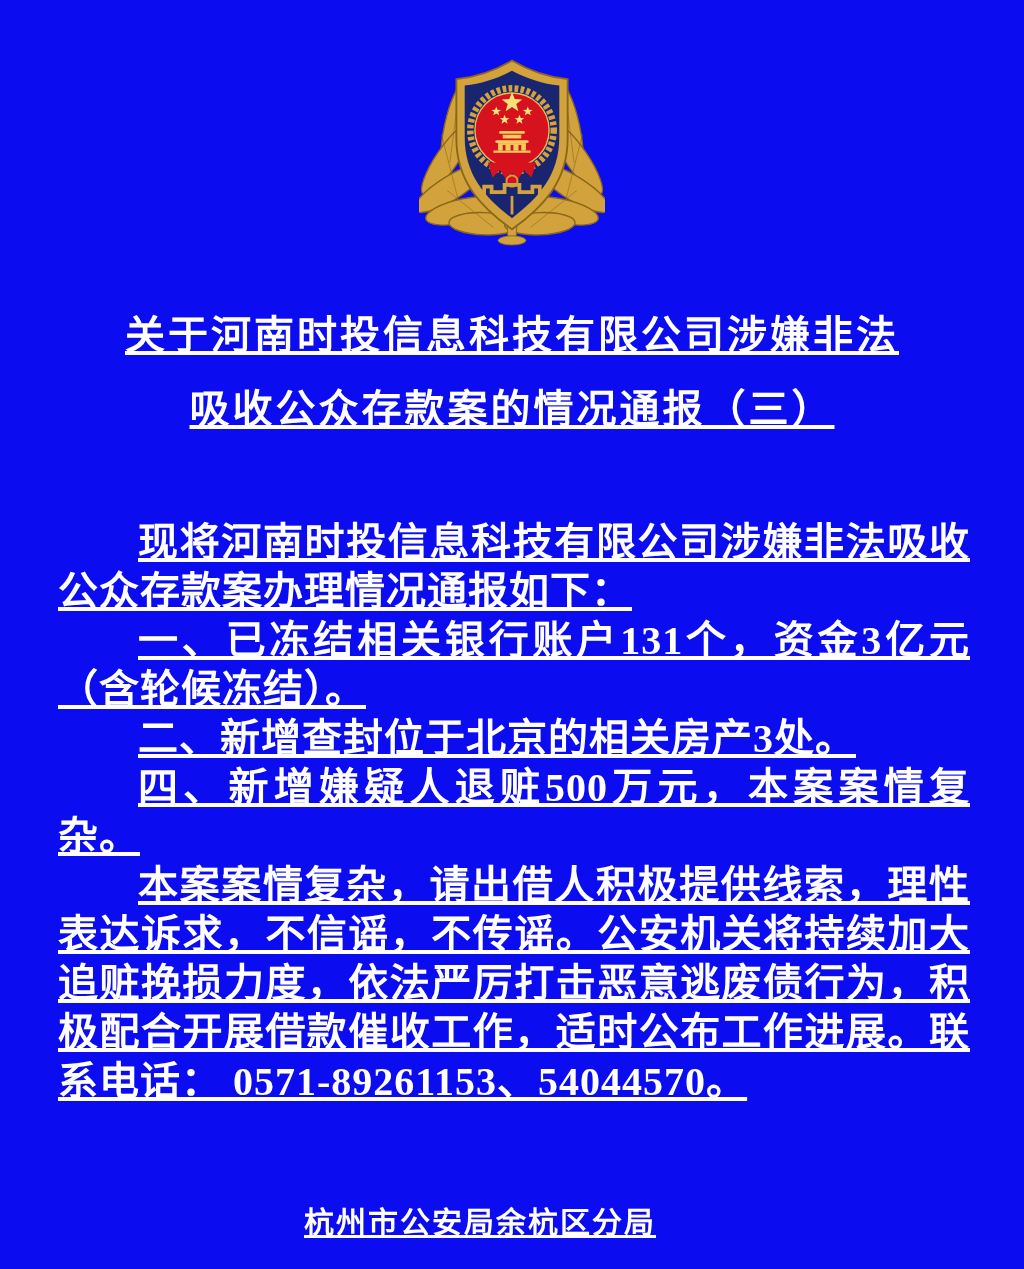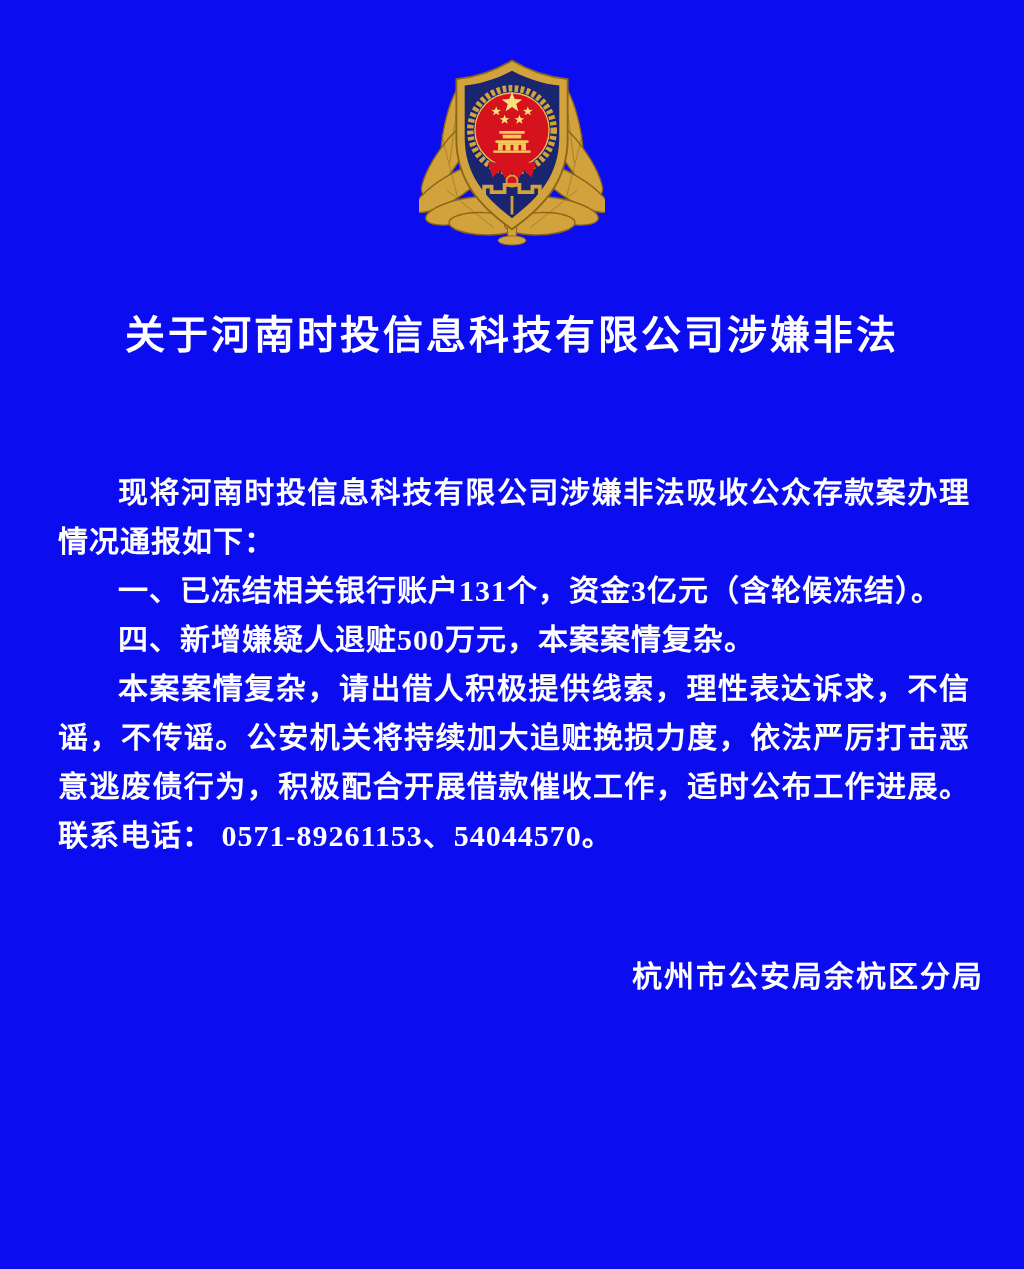--- a/index.html
+++ b/index.html
@@ -7,54 +7,55 @@
   .page {
     position: relative;
     width: 1024px;
     height: 1269px;
     margin: 0 auto;
     background: #0c0cf1;
     color: #ffffff;
     font-family: "Liberation Serif", "DejaVu Serif", serif;
     font-weight: bold;
     overflow: hidden;
+    text-decoration: underline;
   }
   .emblem-wrap {
     padding-top: 42px;
     text-align: center;
   }
   .emblem-wrap svg {
     display: inline-block;
     width: 186px;
     height: 204px;
   }
   .title {
     margin-top: 48px;
     text-align: center;
     font-size: 40px;
     line-height: 74px;
     letter-spacing: 3px;
     font-family: "Liberation Sans", "DejaVu Sans", sans-serif;
     font-weight: bold;
   }
   .body-text {
-    margin: 96px 54px 0 58px;
-    font-size: 30px;
+    margin: 72px 54px 0 58px;
+    font-size: 40px;
     line-height: 49px;
     text-align: justify;
     letter-spacing: 1px;
   }
   .body-text p {
     text-indent: 2em;
     margin: 0;
   }
   .signature {
     margin-top: 88px;
-    padding-right: 40px;
-    text-align: right;
+    padding-right: 64px;
+    text-align: center;
     font-size: 30px;
     line-height: 57px;
     letter-spacing: 2px;
   }
 </style>
 </head>
 <body>
 
 <div class="page">
 
@@ -118,25 +119,27 @@
         <circle cx="100" cy="150" r="6" fill="#d6121e" stroke="#d2a33c" stroke-width="2"></circle>
 
         <path d="M60 162 h10 v-6 h8 v6 h14 v-8 h16 v8 h14 v-6 h8 v6 h10" fill="none" stroke="#d2a33c" stroke-width="4"></path>
         <path d="M100 166 V 186" stroke="#d2a33c" stroke-width="3"></path>
       </svg>
     </span>
   </div>
 
   <div class="title">
     <div>关于河南时投信息科技有限公司涉嫌非法</div>
+    <div>吸收公众存款案的情况通报（三）</div>
   </div>
 
   <div class="body-text">
     <p>现将河南时投信息科技有限公司涉嫌非法吸收公众存款案办理情况通报如下：</p>
     <p>一、已冻结相关银行账户131个，资金3亿元（含轮候冻结）。</p>
+    <p>二、新增查封位于北京的相关房产3处。</p>
     <p>四、新增嫌疑人退赃500万元，本案案情复杂。</p>
     <p>本案案情复杂，请出借人积极提供线索，理性表达诉求，不信谣，不传谣。公安机关将持续加大追赃挽损力度，依法严厉打击恶意逃废债行为，积极配合开展借款催收工作，适时公布工作进展。联系电话： 0571-89261153、54044570。</p>
   </div>
 
   <div class="signature">
     <div>杭州市公安局余杭区分局</div>
   </div>
 
 </div>
 

